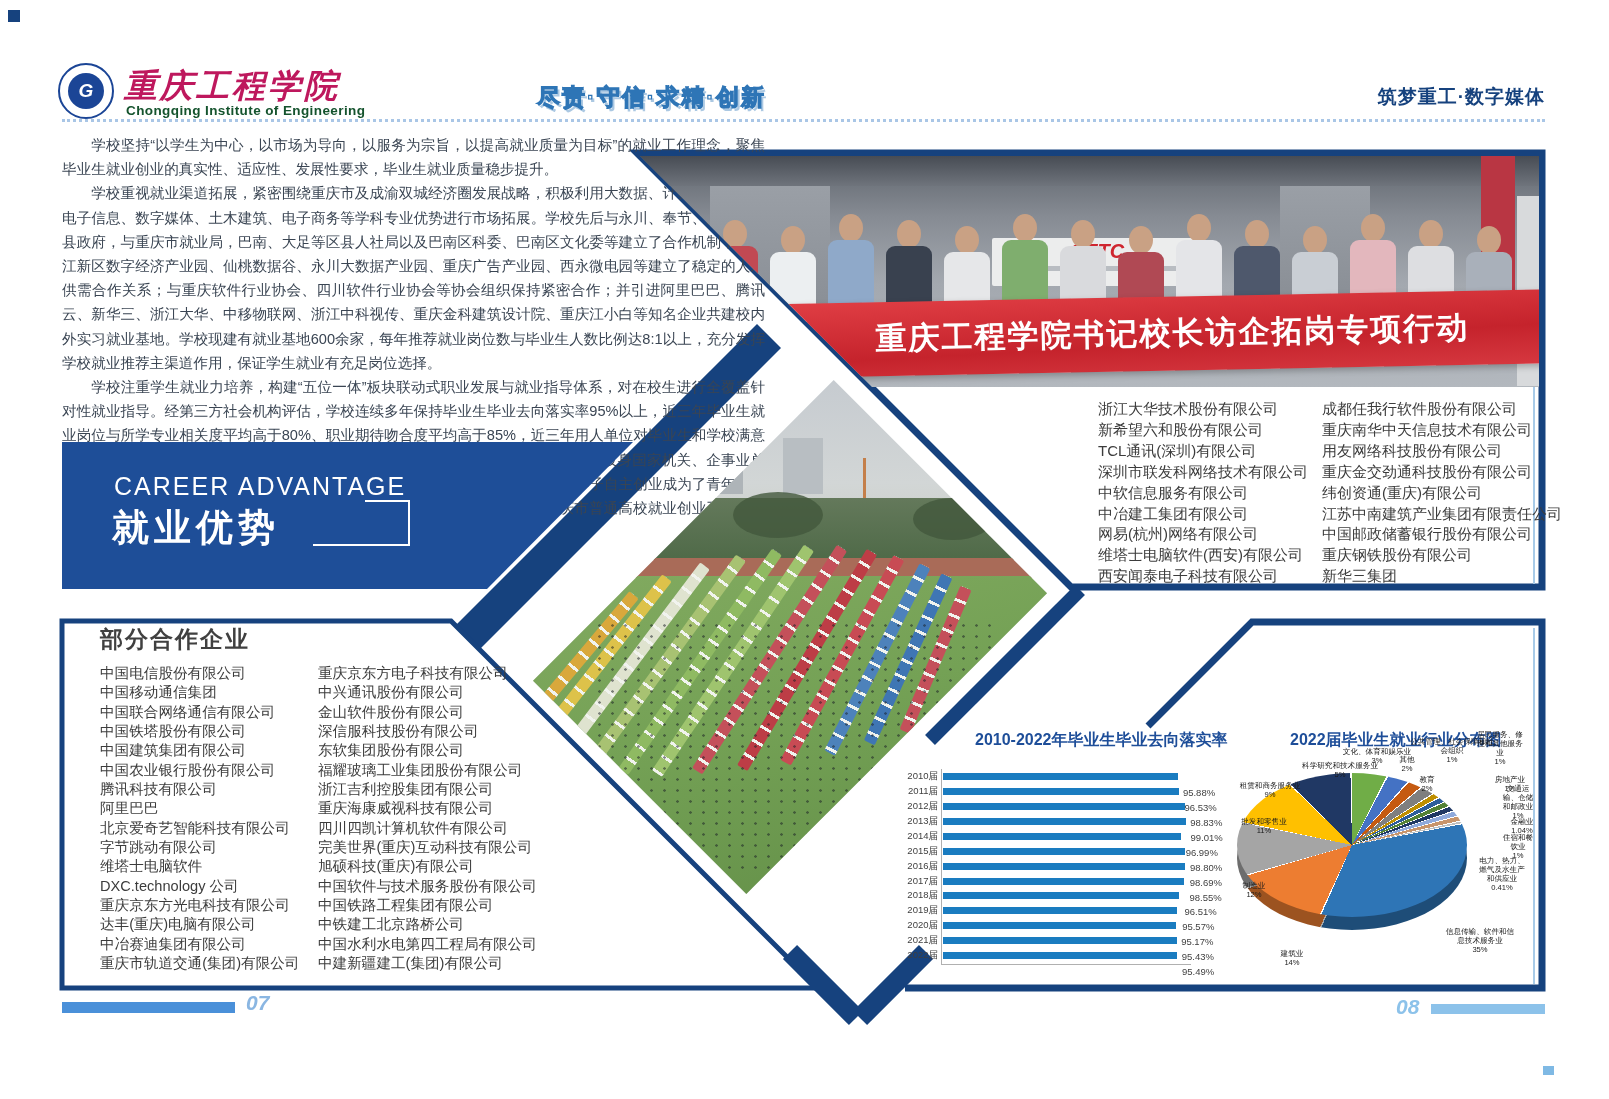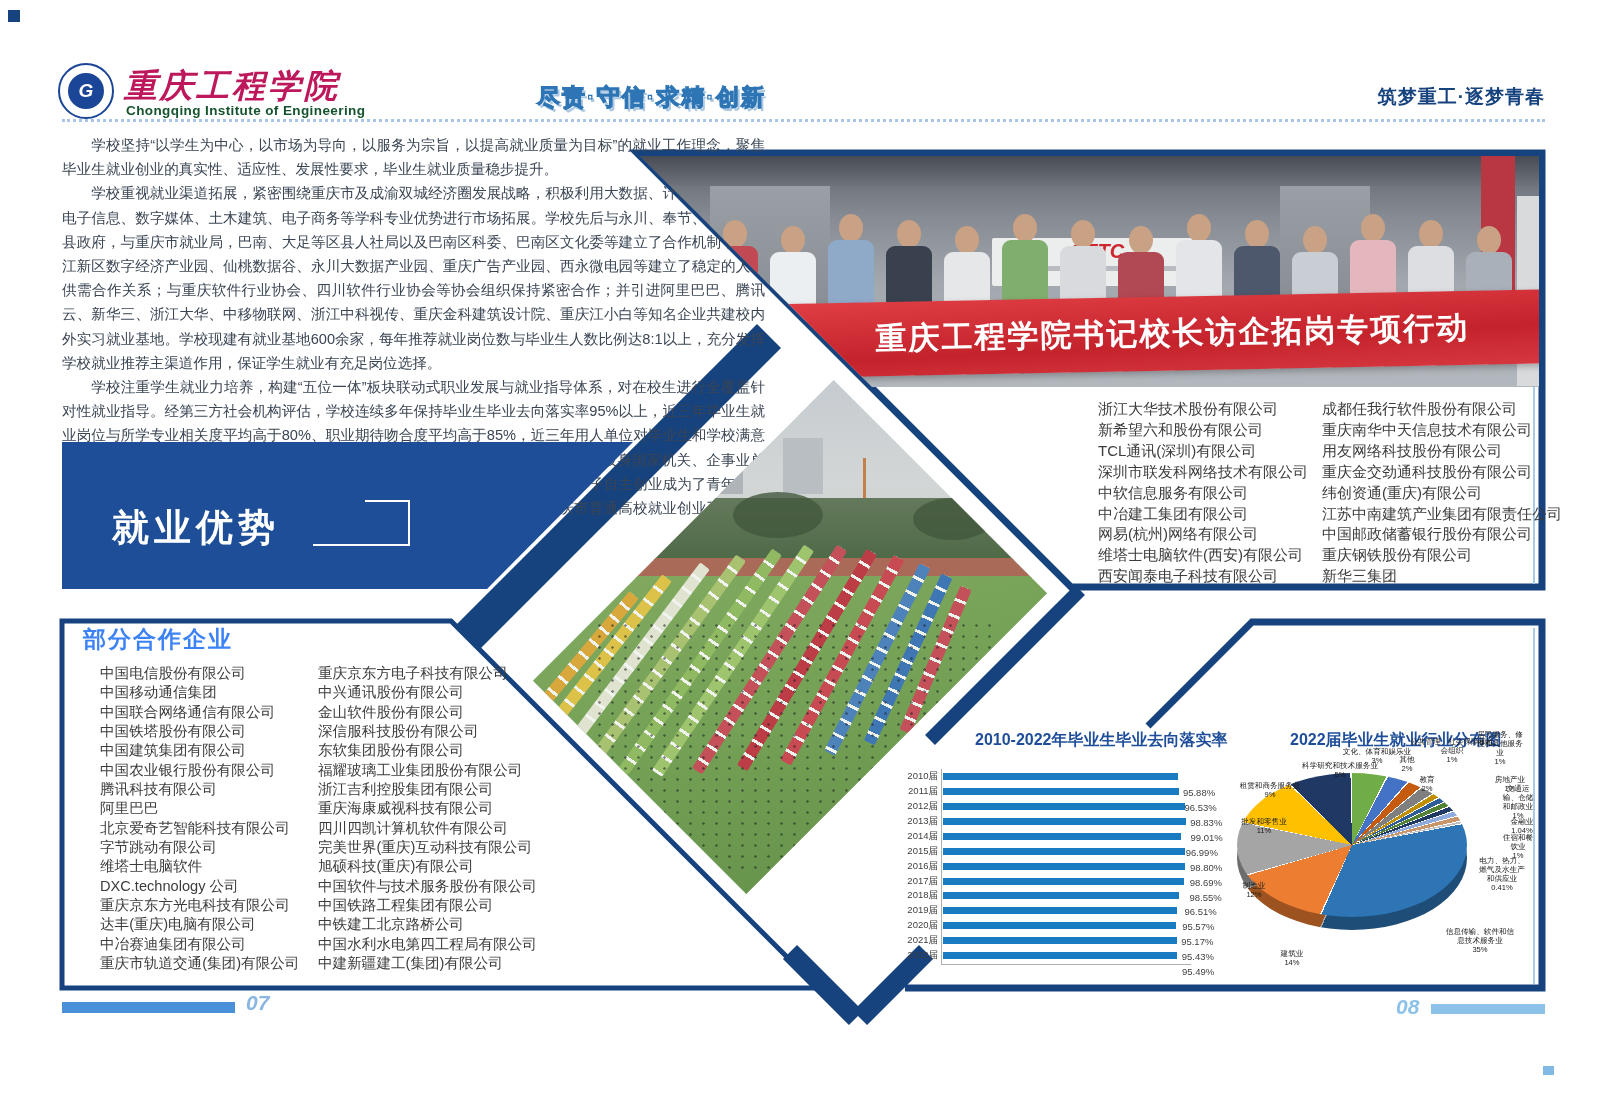--- a/index.html
+++ b/index.html
@@ -57,21 +57,21 @@
   .track{left:0;top:178px;width:100%;height:20px;background:#a96b58;}
   .field{left:0;top:196px;width:100%;height:318px;
          background:linear-gradient(165deg,#82aa60 0,#74a155 45%,#628e47 100%);}
   .crowd{background-image:radial-gradient(rgba(24,29,36,.5) 1.1px,transparent 1.7px);
          background-size:13px 11px;}
   .tent{width:12px;border-radius:2px;}
 
   
   .co-row-a{font-size:15px;line-height:20.9px;color:#3c3c3c;white-space:nowrap;}
   .co-row-b{font-size:14.6px;line-height:19.35px;color:#3c3c3c;white-space:nowrap;}
-  .partner-title{left:83px;top:624px;font-size:23px;font-weight:bold;color:#3b82f6;letter-spacing:2px;}
+  .partner-title{left:100px;top:624px;font-size:23px;font-weight:bold;color:#404040;letter-spacing:2px;}
 
   
   .chart-title{font-size:16px;font-weight:bold;color:#1e4e99;white-space:nowrap;}
   #bar-rows{left:863px;top:769px;width:390px;}
   .bar-row{display:flex;align-items:center;height:14.95px;}
   .bar-label{width:75px;font-size:9.5px;color:#3f3f3f;text-align:right;padding-right:5px;flex:none;}
   .bar-fill{height:7px;flex:none;}
   .bar-val{font-size:9.5px;color:#3f3f3f;margin-left:5px;margin-top:32px;}
   .axis{background:#b0b0b0;}
   #piewrap{left:1222px;top:740px;width:330px;height:250px;}
@@ -110,30 +110,31 @@
     <rect x="1533" y="628" width="2" height="356" fill="#a8cbe8"></rect>
     <rect x="1543" y="1066" width="11" height="9" fill="#7fb9e4"></rect>
   </svg>
 
   <div class="abs logo-ring">
     <div class="abs logo-inner">G</div>
   </div>
   <div class="abs logo-cn">重庆工程学院</div>
   <div class="abs logo-en">Chongqing Institute of Engineering</div>
   <div class="abs slogan-center">尽责·守信·求精·创新</div>
-  <div class="abs slogan-right">筑梦重工·逐梦青春</div>
+  <div class="abs slogan-right">筑梦重工·数字媒体</div>
   <div class="abs dotline"></div>
 
   <div class="abs intro">
     <p>学校坚持“以学生为中心，以市场为导向，以服务为宗旨，以提高就业质量为目标”的就业工作理念，聚焦毕业生就业创业的真实性、适应性、发展性要求，毕业生就业质量稳步提升。</p>
     <p>学校重视就业渠道拓展，紧密围绕重庆市及成渝双城经济圈发展战略，积极利用大数据、计算机、软件、电子信息、数字媒体、土木建筑、电子商务等学科专业优势进行市场拓展。学校先后与永川、奉节、忠县等区县政府，与重庆市就业局，巴南、大足等区县人社局以及巴南区科委、巴南区文化委等建立了合作机制；与两江新区数字经济产业园、仙桃数据谷、永川大数据产业园、重庆广告产业园、西永微电园等建立了稳定的人才供需合作关系；与重庆软件行业协会、四川软件行业协会等协会组织保持紧密合作；并引进阿里巴巴、腾讯云、新华三、浙江大华、中移物联网、浙江中科视传、重庆金科建筑设计院、重庆江小白等知名企业共建校内外实习就业基地。学校现建有就业基地600余家，每年推荐就业岗位数与毕业生人数比例达8:1以上，充分发挥学校就业推荐主渠道作用，保证学生就业有充足岗位选择。</p>
     <p>学校注重学生就业力培养，构建“五位一体”板块联动式职业发展与就业指导体系，对在校生进行全覆盖针对性就业指导。经第三方社会机构评估，学校连续多年保持毕业生毕业去向落实率95%以上，近三年毕业生就业岗位与所学专业相关度平均高于80%、职业期待吻合度平均高于85%，近三年用人单位对毕业生和学校满意度均高于95%。众多学子被世界500强等知名企业录用，大批学子响应党和国家号召投身国家机关、企事业单位、基层岗位，部队参与国家建设，部分学子到国内外高校继续深造，还有部分学子自主创业成为了青年企业家。学校连续4年被重庆市教育委员会、重庆市人力资源与社会保障局授予“重庆市普通高校就业创业工作先进集体”。</p>
   </div>
 
   <div class="abs career-box"></div>
+  <div class="abs career-en">CAREER ADVANTAGE</div>
   <div class="abs career-cn">就业优势</div>
   <div class="abs wline" style="left:365px;top:500px;width:45px;height:2px"></div>
   <div class="abs wline" style="left:408px;top:500px;width:2px;height:46px"></div>
   <div class="abs wline" style="left:313px;top:544px;width:97px;height:2px"></div>
 
   <div class="abs photoA">
     <div class="abs ceiling"></div>
     <div class="abs panel" style="left:70px;top:30px;width:120px;height:120px"></div>
     <div class="abs panel" style="left:640px;top:30px;width:90px;height:110px"></div>
     <div class="abs cetc-sign" style="left:352px;top:46px;width:210px;height:48px">

